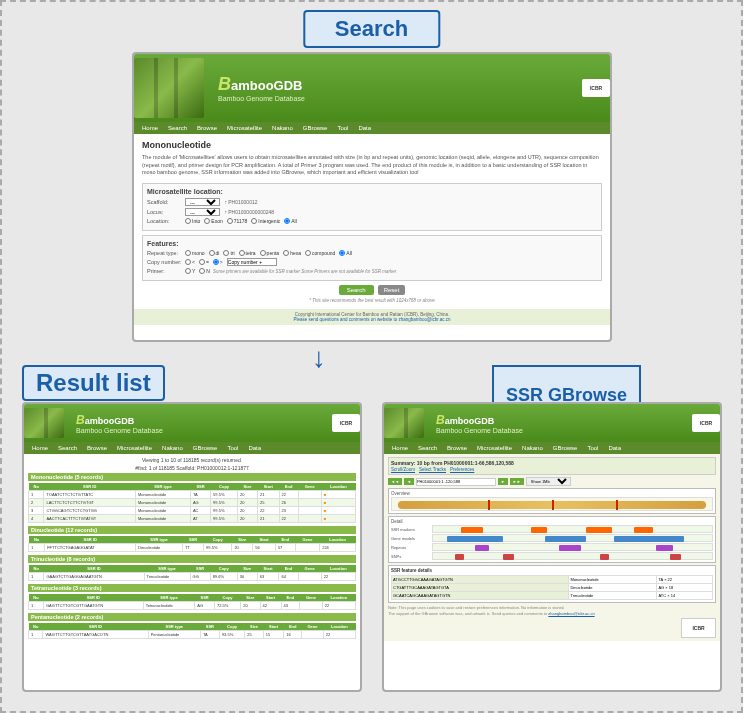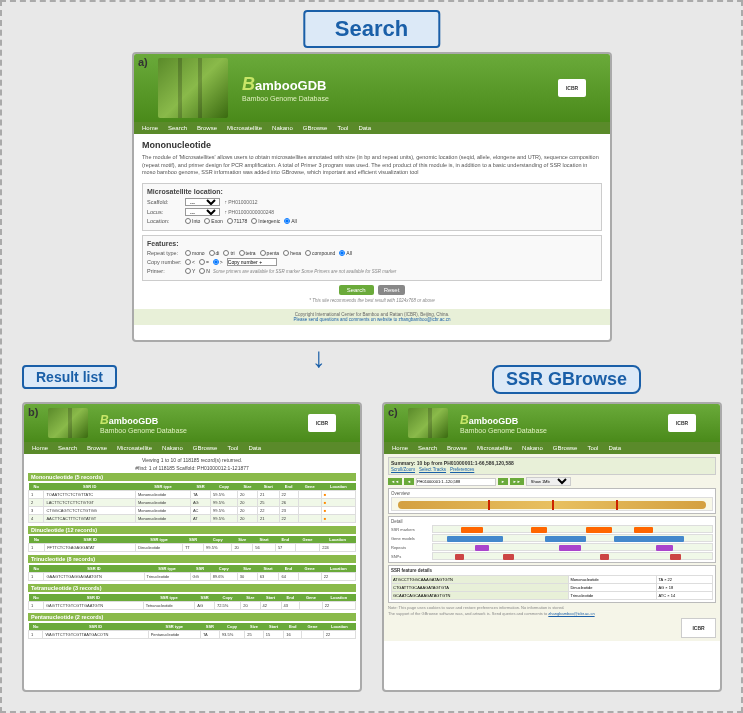--- a/index.html
+++ b/index.html
@@ -69,21 +69,21 @@
       height: 290px;
       border: 2px solid #aaa;
       border-radius: 4px;
       background: #fff;
       overflow: hidden;
     }
 
     
     .bamboo-header {
       background: linear-gradient(to bottom, #6aaa3a, #4a8a1a);
-      padding: 4px 24px;
+      padding: 4px 0;
       display: flex;
       align-items: center;
       justify-content: space-between;
       gap: 8px;
     }
 
     .bamboo-logo {
       font-size: 13px;
       color: #fff;
       font-weight: bold;
@@ -221,40 +221,40 @@
       top: 0; left: 40px;
       width: 4px; height: 100%;
       background: rgba(0,0,0,0.2);
     }
 
     
     .label-b {
       position: absolute;
       top: 363px;
       left: 20px;
-      font-size: 14px;
+      font-size: 24px;
       font-weight: bold;
       color: #1a5fa8;
       background: #dce9f7;
       border: 2px solid #1a5fa8;
       padding: 2px 12px;
       border-radius: 4px;
     }
 
     .label-c {
       position: absolute;
       top: 363px;
       left: 490px;
       font-size: 18px;
       font-weight: bold;
       color: #1a5fa8;
       background: #dce9f7;
       border: 2px solid #1a5fa8;
-      padding: 2px 12px;
-      border-radius: 8px;
+      padding: 18px 12px;
+      border-radius: 0;
     }
 
     
     .panel-letter {
       position: absolute;
       top: 2px;
       left: 4px;
       font-size: 11px;
       font-weight: bold;
       color: #333;

